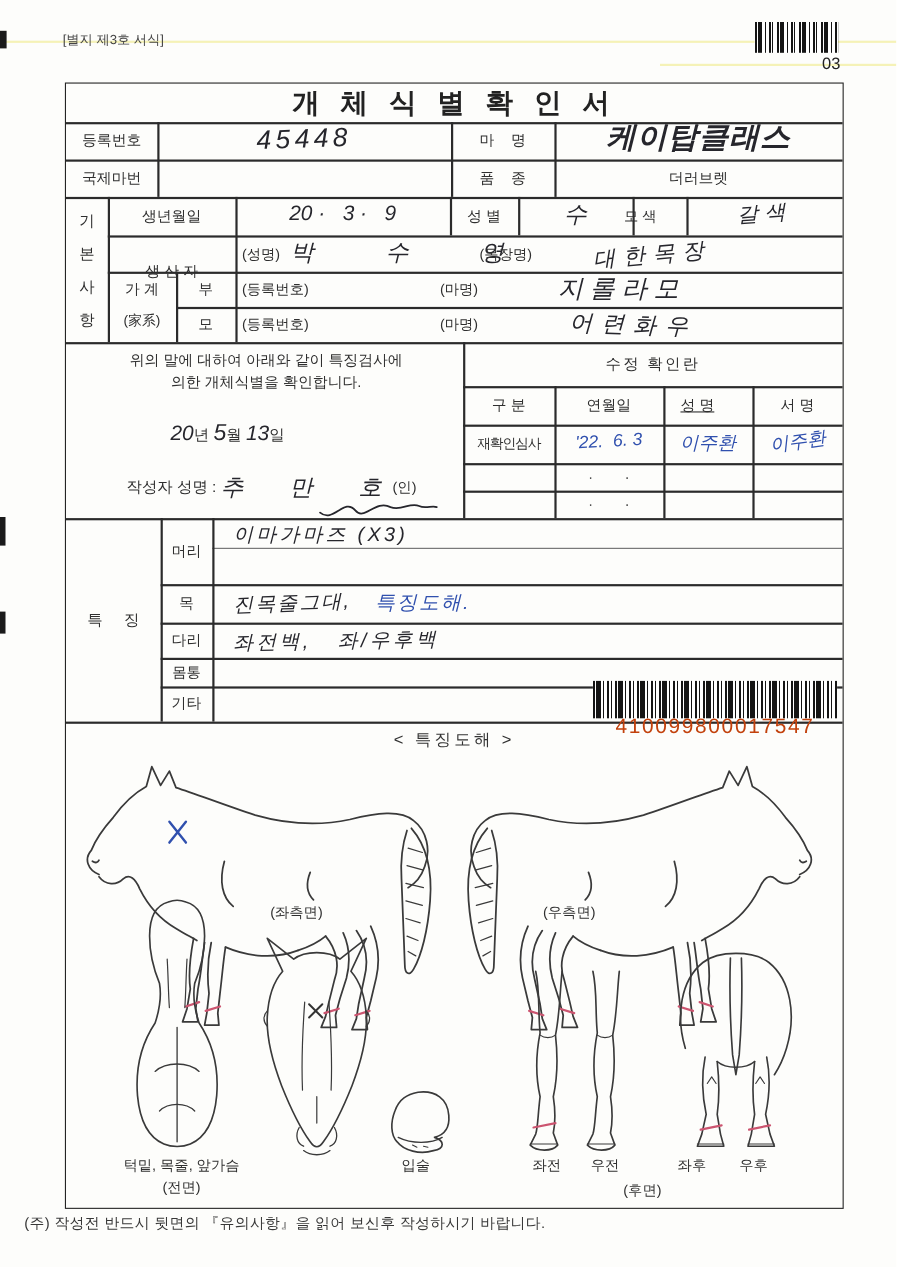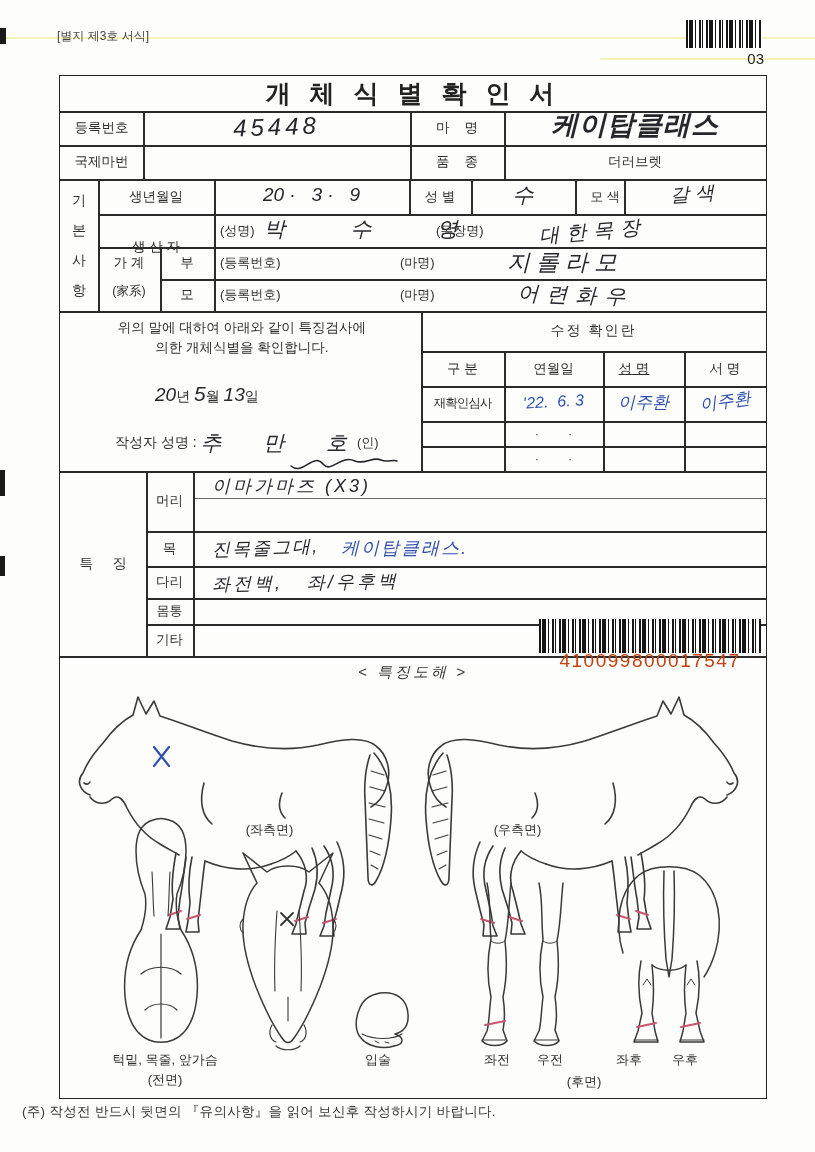--- a/index.html
+++ b/index.html
@@ -85,21 +85,21 @@
     <div class="cell" style="left:444px;top:69px;width:262px;height:34px;font-size:13.5px;">더러브렛</div>
 
     <div class="cell vstack" style="left:0;top:103px;width:38px;height:132px;font-size:14px;">기
 본
 사
 항</div>
     <div class="cell" style="left:38px;top:103px;width:116px;height:35px;font-size:13.5px;">생년월일</div>
     <div class="cell hw" style="left:154px;top:100px;width:195px;height:37px;font-size:19px;">20 ·   3 ·   9</div>
     <div class="cell" style="left:349px;top:103px;width:62px;height:35px;font-size:13.5px;">성 별</div>
     <div class="cell hw" style="left:411px;top:99px;width:104px;height:39px;font-size:21px;">수</div>
-    <div class="cell" style="left:515px;top:103px;width:60px;height:35px;font-size:13px;">모 색</div>
+    <div class="cell" style="left:492px;top:103px;width:60px;height:35px;font-size:13px;">모 색</div>
     <div class="cell hw" style="left:564px;top:98px;width:142px;height:40px;font-size:19px;letter-spacing:6px;transform:rotate(-4deg);">갈색</div>
 
     <div class="cell" style="left:38px;top:138px;width:116px;height:33px;font-size:13.5px;margin-top:16px;">생 산 자</div>
     <div class="cell left" style="left:160px;top:138px;width:55px;height:33px;font-size:13px;">(성명)</div>
     <div class="cell hw" style="left:212px;top:132px;width:190px;height:42px;font-size:21px;letter-spacing:12px;">박   수   영</div>
     <div class="cell left" style="left:376px;top:138px;width:62px;height:33px;font-size:13px;">(목장명)</div>
     <div class="cell hw" style="left:448px;top:133px;width:170px;height:44px;font-size:20px;letter-spacing:7px;transform:rotate(-5deg);">대한목장</div>
 
     <div class="cell" style="left:38px;top:172px;width:62px;height:30px;font-size:13.5px;">가 계</div>
     <div class="cell" style="left:38px;top:200px;width:62px;height:30px;font-size:12.5px;">(家系)</div>
@@ -145,30 +145,30 @@
 
     <div class="cell" style="left:0;top:395px;width:86px;height:185px;font-size:14px;">특     징</div>
     <div class="cell" style="left:86px;top:395px;width:47px;height:60px;font-size:13.5px;">머리</div>
     <div class="cell" style="left:86px;top:455px;width:47px;height:35px;font-size:13.5px;">목</div>
     <div class="cell" style="left:86px;top:490px;width:47px;height:32px;font-size:13.5px;">다리</div>
     <div class="cell" style="left:86px;top:522px;width:47px;height:26px;font-size:13px;">몸통</div>
     <div class="cell" style="left:86px;top:548px;width:47px;height:32px;font-size:13.5px;">기타</div>
     <div class="cell hw left" style="left:152px;top:397px;width:360px;height:26px;font-size:18px;letter-spacing:3px;">이마가마즈 (X3)</div>
     <div class="abs" style="left:152px;top:456px;height:32px;display:flex;align-items:center;gap:22px;">
       <span class="hw" style="font-size:18px;letter-spacing:2px;transform:rotate(-2deg);">진목줄그대,</span>
-      <span class="hw hw-blue" style="font-size:18px;letter-spacing:2px;">케이탑클래스.</span>
+      <span class="hw hw-blue" style="font-size:18px;letter-spacing:2px;">특징도해.</span>
     </div>
     <div class="cell hw left" style="left:152px;top:491px;width:360px;height:28px;font-size:18px;letter-spacing:3px;transform:rotate(-1deg);">좌전백,   좌/우후백</div>
     <div class="cell left" style="left:152px;top:522px;width:360px;height:26px;"></div>
     <div class="cell left" style="left:152px;top:548px;width:360px;height:32px;"></div>
 
     <div class="abs barcode" style="left:479px;top:543px;width:222px;height:34px;"></div>
     <div class="cell" style="left:479px;top:577px;width:222px;height:16px;font-size:19px;letter-spacing:1.5px;color:#c2410c;">410099800017547</div>
 
-    <div class="cell" style="left:0;top:585px;width:706px;height:22px;font-size:15px;letter-spacing:3px;color:#333;font-style:italic;">&lt; 특징도해 &gt;</div>
+    <div class="cell" style="left:0;top:585px;width:706px;height:22px;font-size:15px;letter-spacing:3px;color:#333;">&lt; 특징도해 &gt;</div>
 
     <svg class="abs" style="left:8px;top:600px;" width="690" height="400" viewBox="0 0 690 400">
       <defs>
         <g id="horseBody" fill="none" stroke="#3a3a3a" stroke-width="1.6" stroke-linecap="round" stroke-linejoin="round">
           <path d="M14,104 C4,100 0,90 7,82 C11,72 18,62 27,52 C35,41 46,30 57,24 L62,6 L70,23 L78,10 L84,25 C103,31 128,41 156,50 C184,58 214,60 242,54 C266,48 288,45 300,55 C312,64 316,82 310,97 C307,106 302,112 295,116"></path>
           <path d="M14,106 C20,114 30,114 36,108 C42,103 47,108 51,117 C59,133 70,145 84,153 C92,158 98,161 103,164"></path>
           <path d="M8,92 C11,94 13,93 14,91"></path>
           <path d="M100,162 C97,178 95,194 97,208 L94,226 L90,238 L104,238 L102,226 L104,208 C107,193 108,178 110,166"></path>
           <path d="M116,166 C113,180 112,196 114,212 L112,230 L110,241 L123,241 L122,230 L124,212 C126,196 127,182 129,170"></path>
           <path d="M129,170 C150,179 174,181 195,173"></path>

